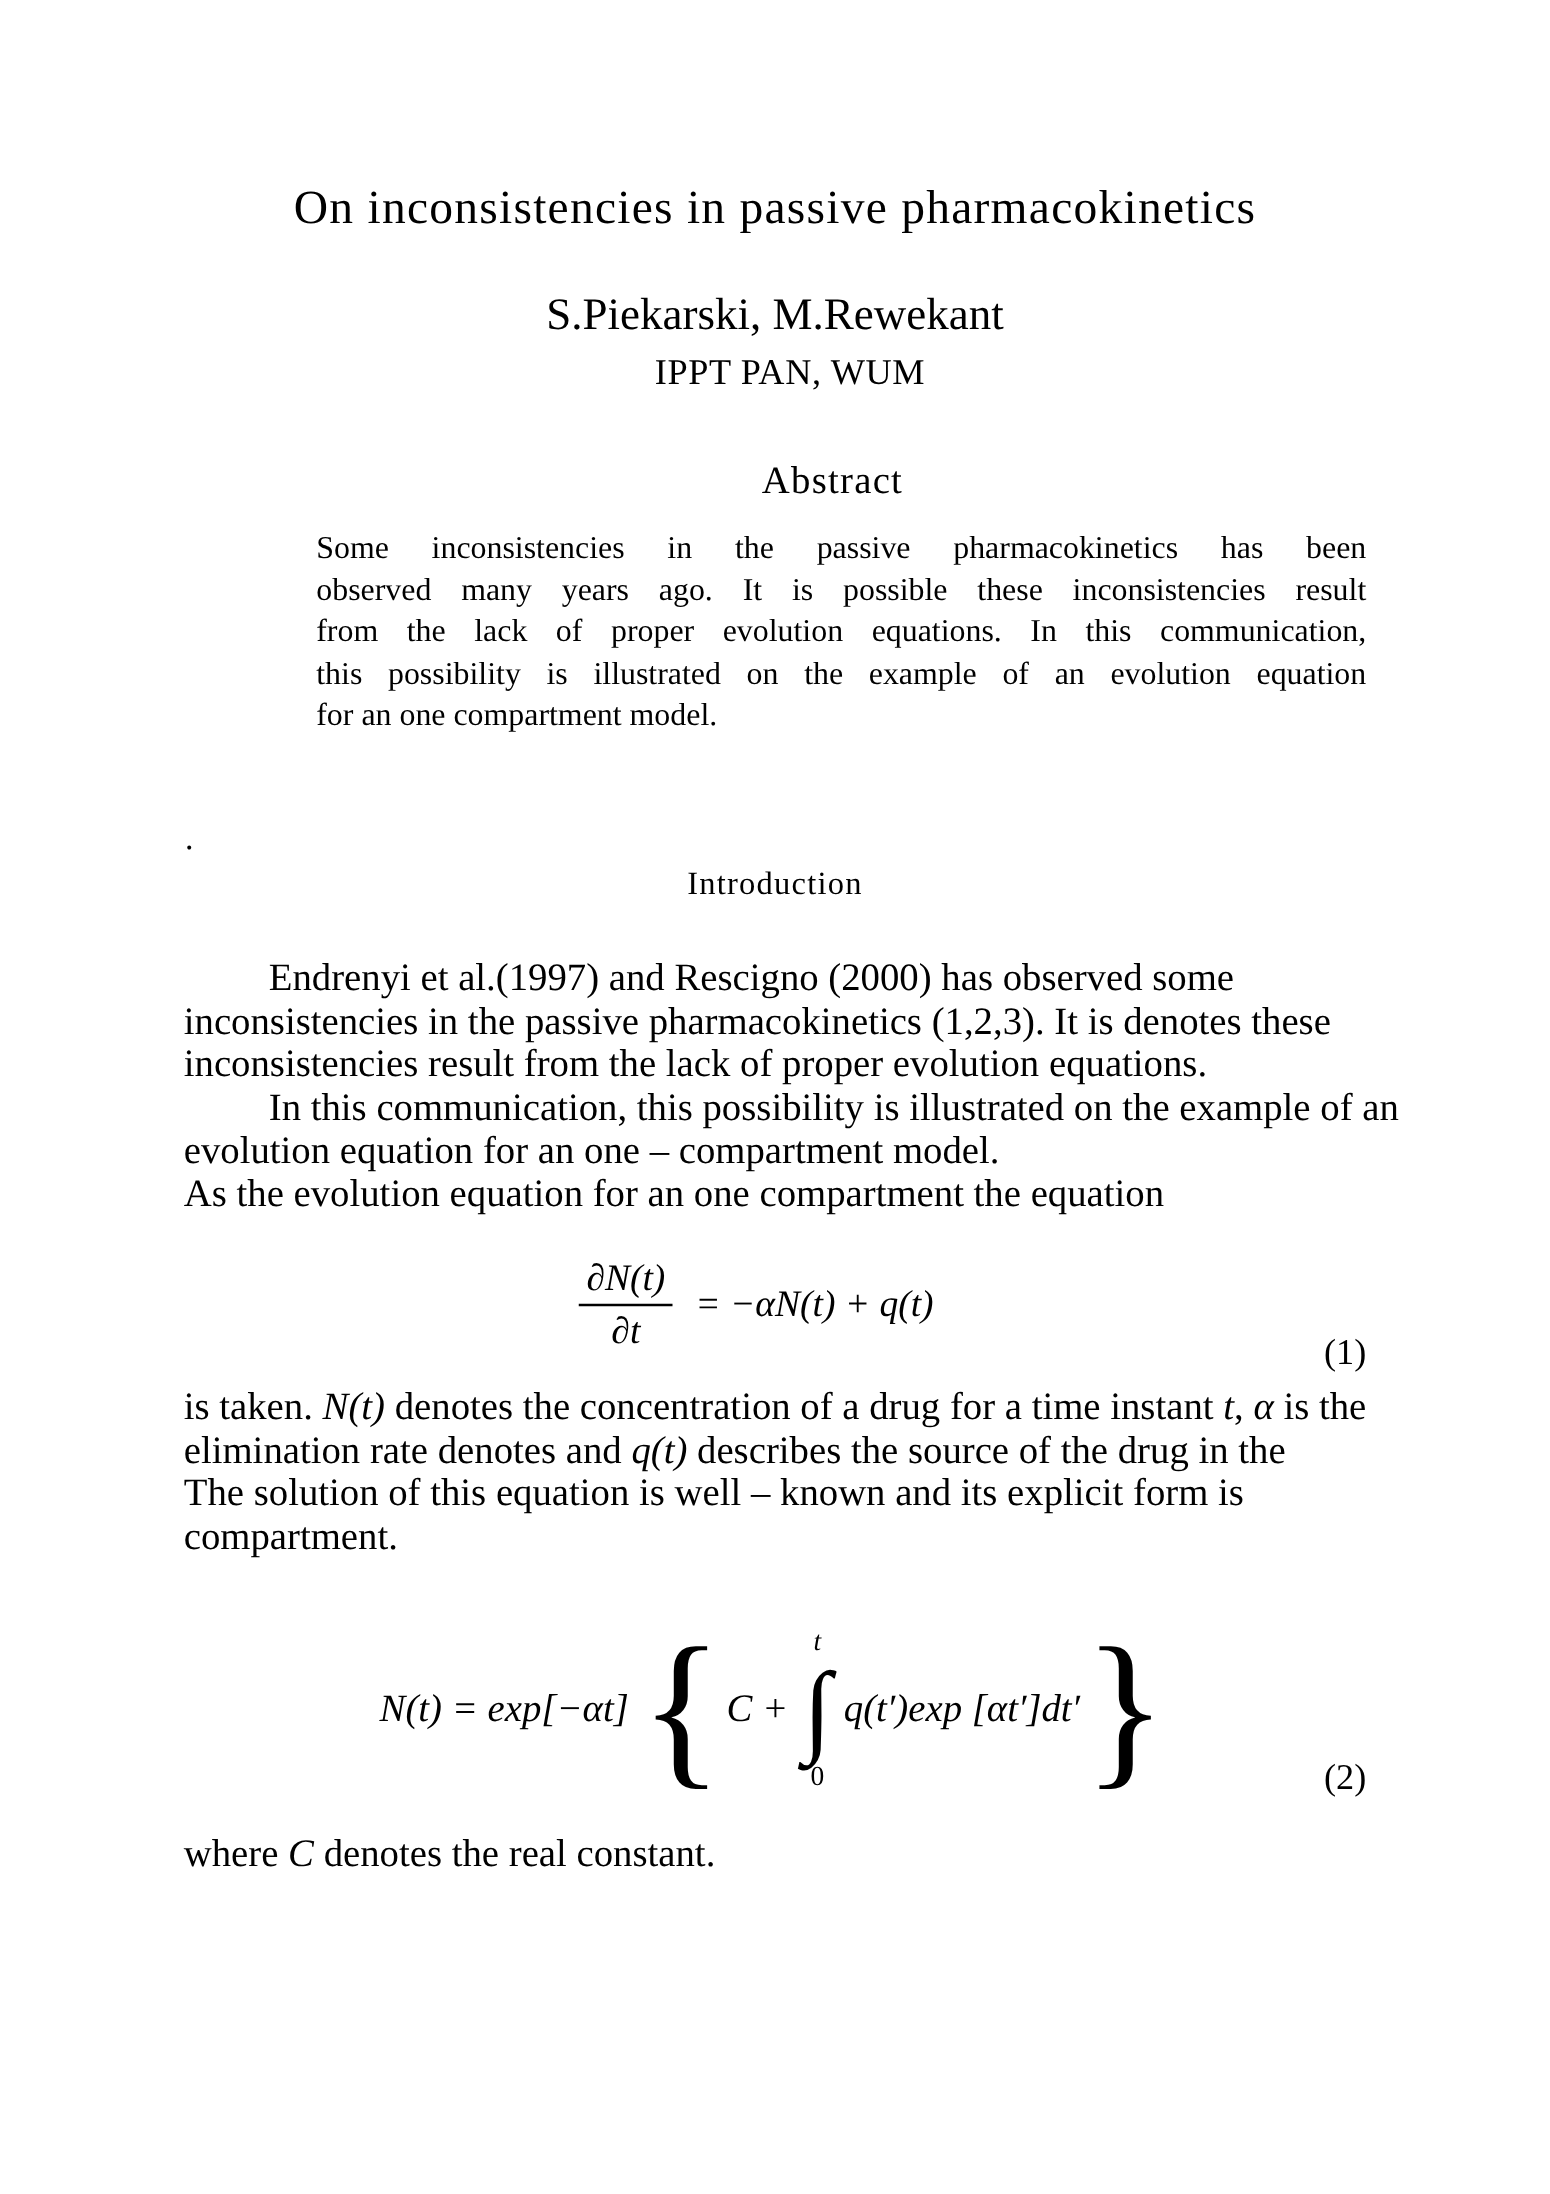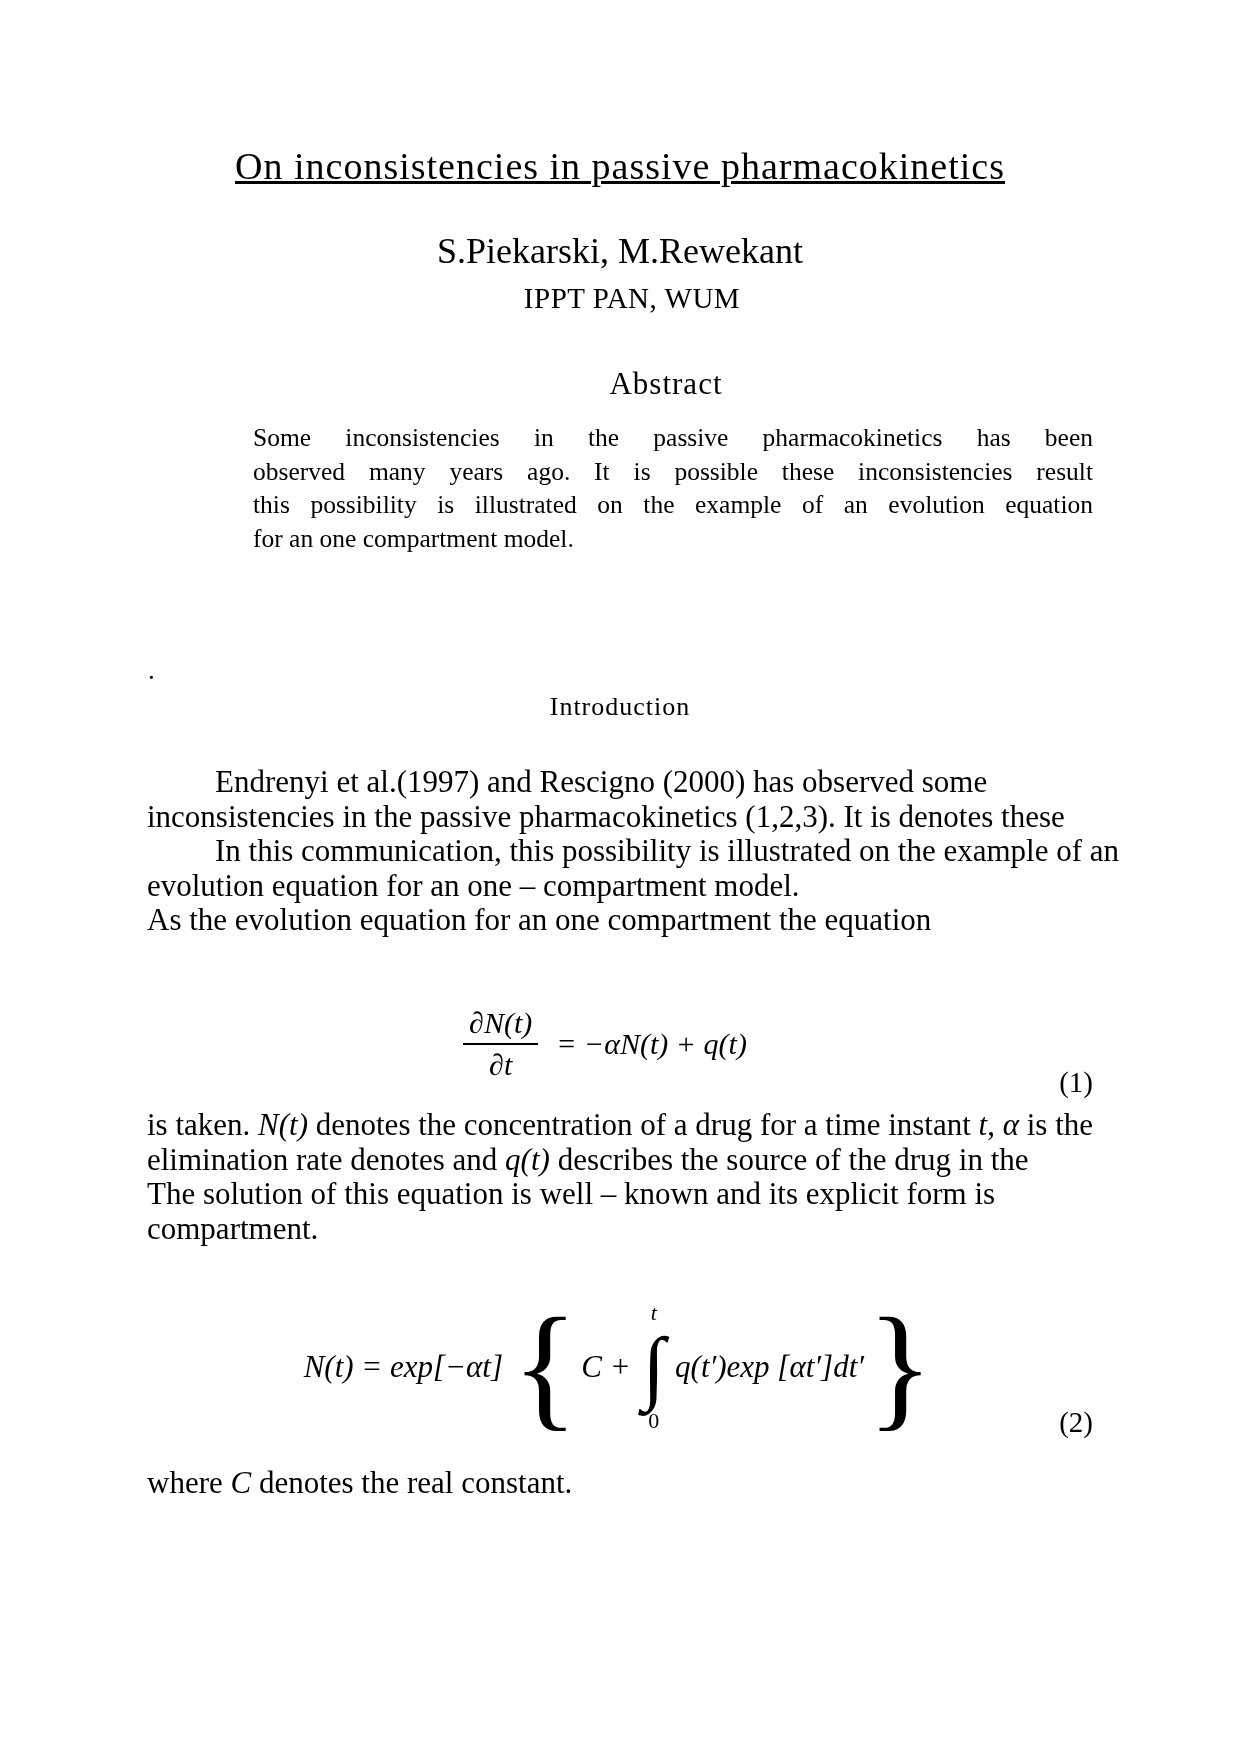--- a/index.html
+++ b/index.html
@@ -4,21 +4,21 @@
 <style>
   html,body{margin:0;padding:0;background:#ffffff;}
   .page{
     position:relative;width:1240px;height:1755px;background:#ffffff;
     color:#000;font-family:"Liberation Serif","DejaVu Serif",serif;
     overflow:hidden;
   }
   .abs{position:absolute;}
   .center{left:0;width:1240px;text-align:center;}
 
-  .title{top:144px;font-size:38px;letter-spacing:1px;text-decoration:underline;}
+  .title{top:144px;font-size:38px;letter-spacing:1px;}
   .authors{top:230px;font-size:36px;}
   .affil{top:282px;font-size:29px;letter-spacing:0.5px;padding-left:12px;}
 
   .abstract-h{top:366px;font-size:31px;letter-spacing:1px;margin-left:46px;}
   .abstract-b{top:421px;left:253px;width:840px;font-size:25.5px;line-height:33.5px;}
   .abstract-b .line{text-align:justify;}
   .abstract-b .line.j{text-align-last:justify;}
 
   .stray{left:148px;top:655px;font-size:27px;}
 
@@ -65,31 +65,33 @@
 
   <div class="abs center authors">S.Piekarski, M.Rewekant</div>
 
   <div class="abs center affil">IPPT PAN, WUM</div>
 
   <div class="abs center abstract-h">Abstract</div>
 
   <div class="abs abstract-b">
       <div class="line j"><span>Some inconsistencies in the passive pharmacokinetics has been</span></div>
       <div class="line j"><span>observed many years ago. It is possible these inconsistencies result</span></div>
+      <div class="line j"><span>from the lack of proper evolution equations. In this communication,</span></div>
       <div class="line j"><span>this possibility is illustrated on the example of an evolution equation</span></div>
       <div class="line"><span>for an one compartment model.</span></div>
     </div>
 
   <div class="abs stray">.</div>
 
   <div class="abs center intro-h">Introduction</div>
 
   <div class="abs textblock body1">
       <div class="line indent"><span>Endrenyi et al.(1997) and Rescigno (2000) has observed some</span></div>
       <div class="line"><span>inconsistencies in the passive pharmacokinetics (1,2,3). It is denotes these</span></div>
+      <div class="line"><span>inconsistencies result from the lack of proper evolution equations.</span></div>
       <div class="line indent"><span>In this communication, this possibility is illustrated on the example of an</span></div>
       <div class="line"><span>evolution equation for an one – compartment model.</span></div>
       <div class="line"><span>As the evolution equation for an one compartment the equation</span></div>
     </div>
 
   <div class="abs eq1">
     <span class="frac">
       <span class="num">∂N(t)</span>
       <span class="den">∂t</span>
     </span>

